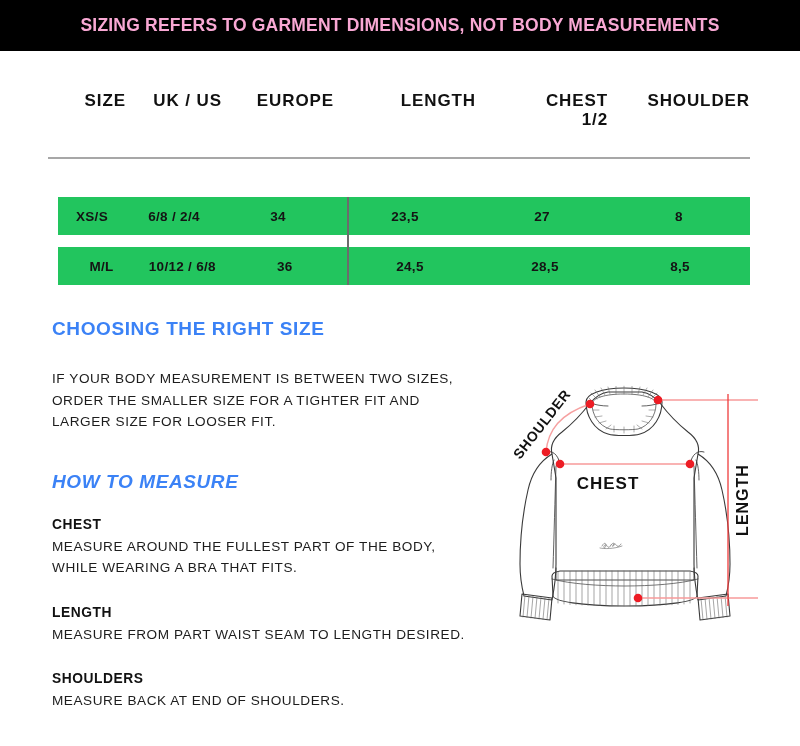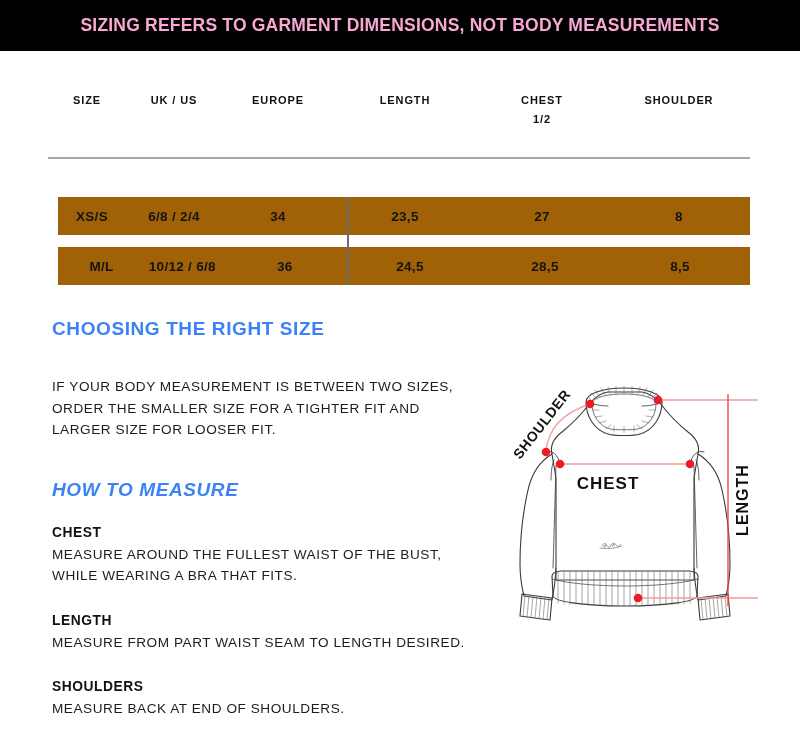--- a/index.html
+++ b/index.html
@@ -41,24 +41,24 @@
     width: 800px;
     height: 240px;
   }
   .thead {
     position: absolute;
     left: 48px; top: 40px;
     width: 702px;
     display: flex;
   }
   .th {
-    font-size: 11px;
+    font-size: 17px;
     font-weight: 700;
     letter-spacing: 0.9px;
-    text-align: center;
+    text-align: right;
     line-height: 19px;
     color: #111;
   }
   .th .sub { display: block; font-weight: 700; }
   .col-size     { width: 78px; }
   .col-ukus     { width: 96px; }
   .col-europe   { width: 112px; }
   .col-length   { width: 142px; }
   .col-chest    { width: 132px; }
   .col-shoulder { width: 142px; }
@@ -73,21 +73,21 @@
 
   .tbody {
     position: absolute;
     left: 0; top: 0; width: 800px;
   }
   .trow {
     position: absolute;
     left: 58px;
     width: 692px;
     height: 38px;
-    background: #a16207;
+    background: #22c55e;
     display: flex;
     align-items: center;
   }
   .trow.r0 { top: 146px; }
   .trow.r1 { top: 196px; padding-left: 10px; }
   .td {
     font-size: 13.5px;
     font-weight: 600;
     text-align: center;
     letter-spacing: 0.3px;
@@ -122,21 +122,21 @@
     margin: 0;
   }
   .body-copy {
     font-size: 13.6px;
     font-weight: 400;
     letter-spacing: 0.55px;
     line-height: 21.5px;
     color: #1d1d1d;
     margin: 0;
   }
-  .intro { margin-top: 36px; }
+  .intro { margin-top: 28px; }
   .how-head { margin-top: 38px; font-style: italic; }
   .meas-block { margin-top: 22px; }
   .meas-block.tight { margin-top: 24px; }
   .meas-term {
     font-size: 13.8px;
     font-weight: 700;
     letter-spacing: 0.55px;
     color: #111;
     margin: 0 0 2px 0;
     line-height: 19px;
@@ -210,21 +210,21 @@
 
 <div class="info-col">
 
   <h2 class="section-h">CHOOSING THE RIGHT SIZE</h2>
   <p class="body-copy intro">IF YOUR BODY MEASUREMENT IS BETWEEN TWO SIZES, ORDER THE SMALLER SIZE FOR A TIGHTER FIT AND LARGER SIZE FOR LOOSER FIT.</p>
 
   <h2 class="section-h how-head">HOW TO MEASURE</h2>
 
   <div class="meas-block">
     <p class="meas-term">CHEST</p>
-    <p class="body-copy">MEASURE AROUND THE FULLEST WAIST OF THE BUST, WHILE WEARING A BRA THAT FITS.</p>
+    <p class="body-copy">MEASURE AROUND THE FULLEST PART OF THE BODY, WHILE WEARING A BRA THAT FITS.</p>
   </div>
 
   <div class="meas-block tight">
     <p class="meas-term">LENGTH</p>
     <p class="body-copy">MEASURE FROM PART WAIST SEAM TO LENGTH DESIRED.</p>
   </div>
 
   <div class="meas-block tight">
     <p class="meas-term">SHOULDERS</p>
     <p class="body-copy">MEASURE BACK AT END OF SHOULDERS.</p>

